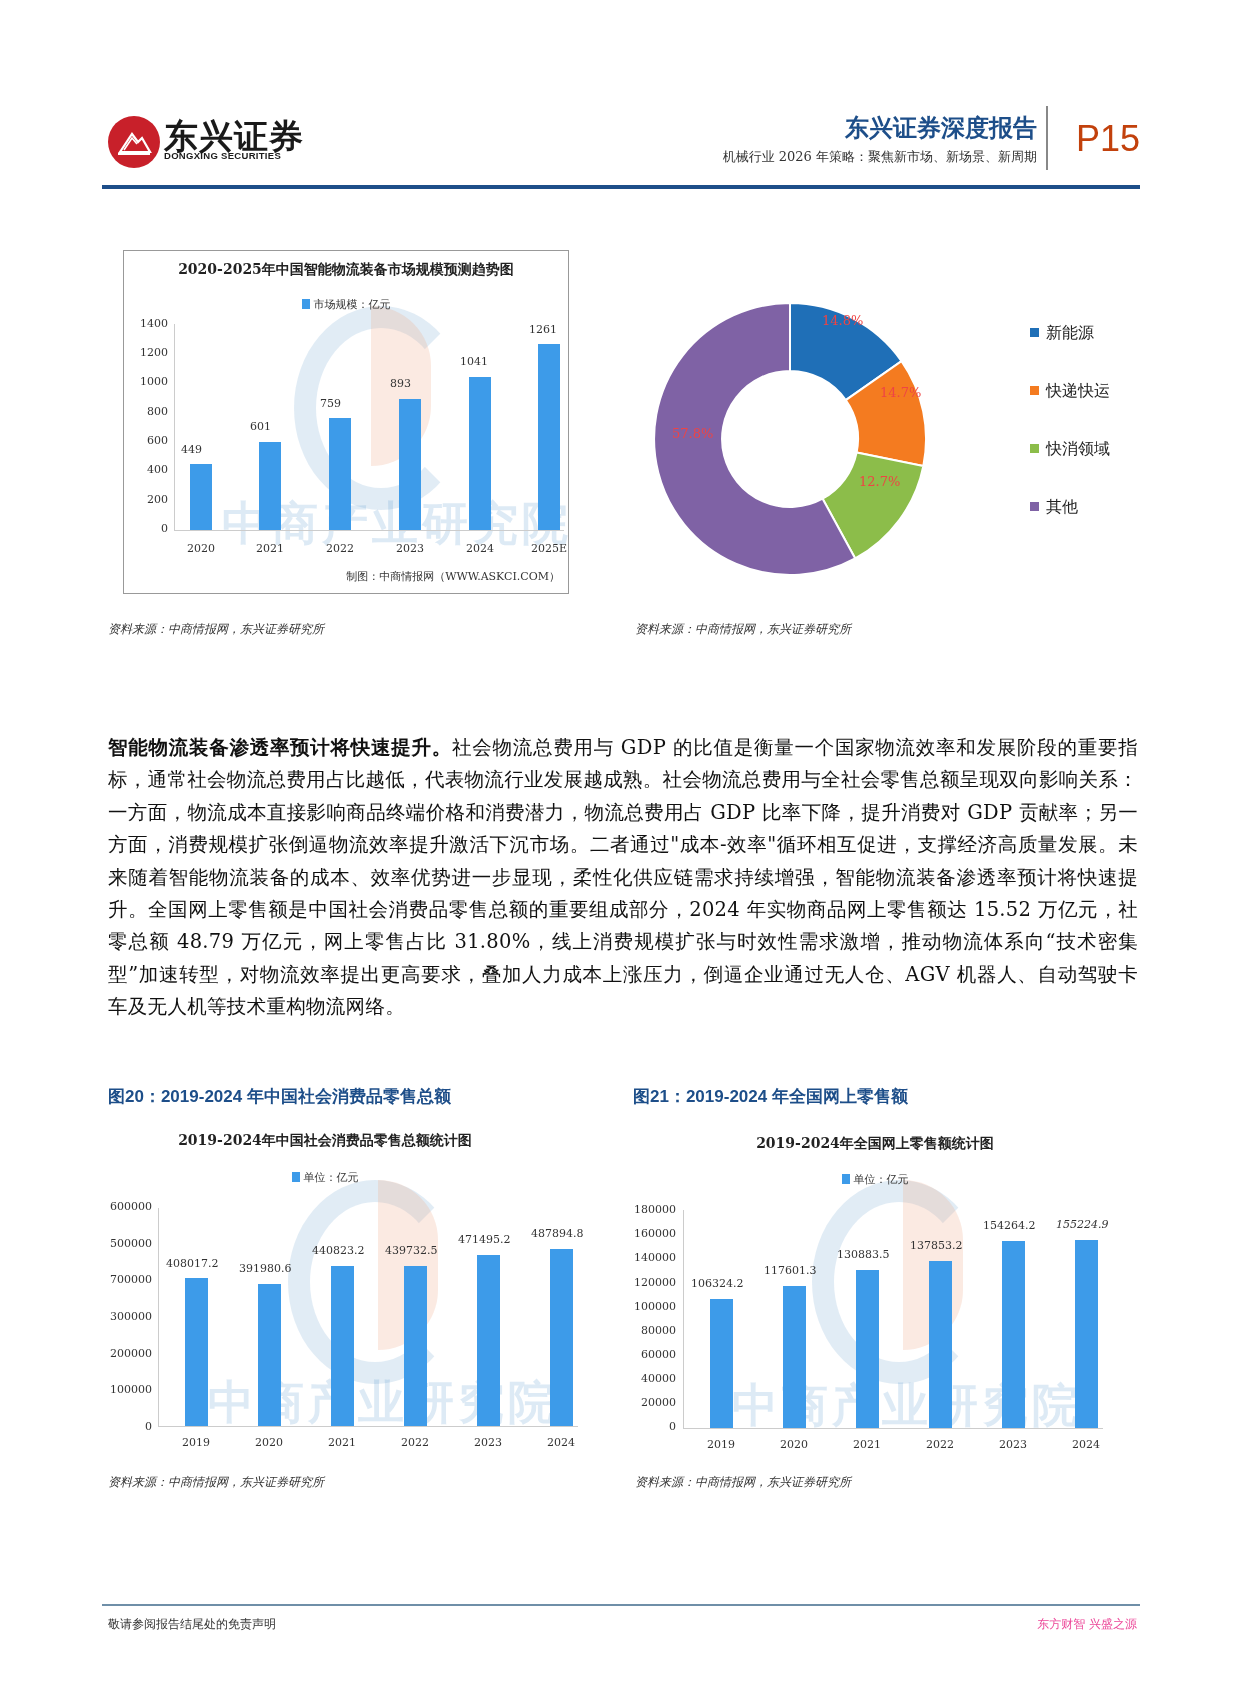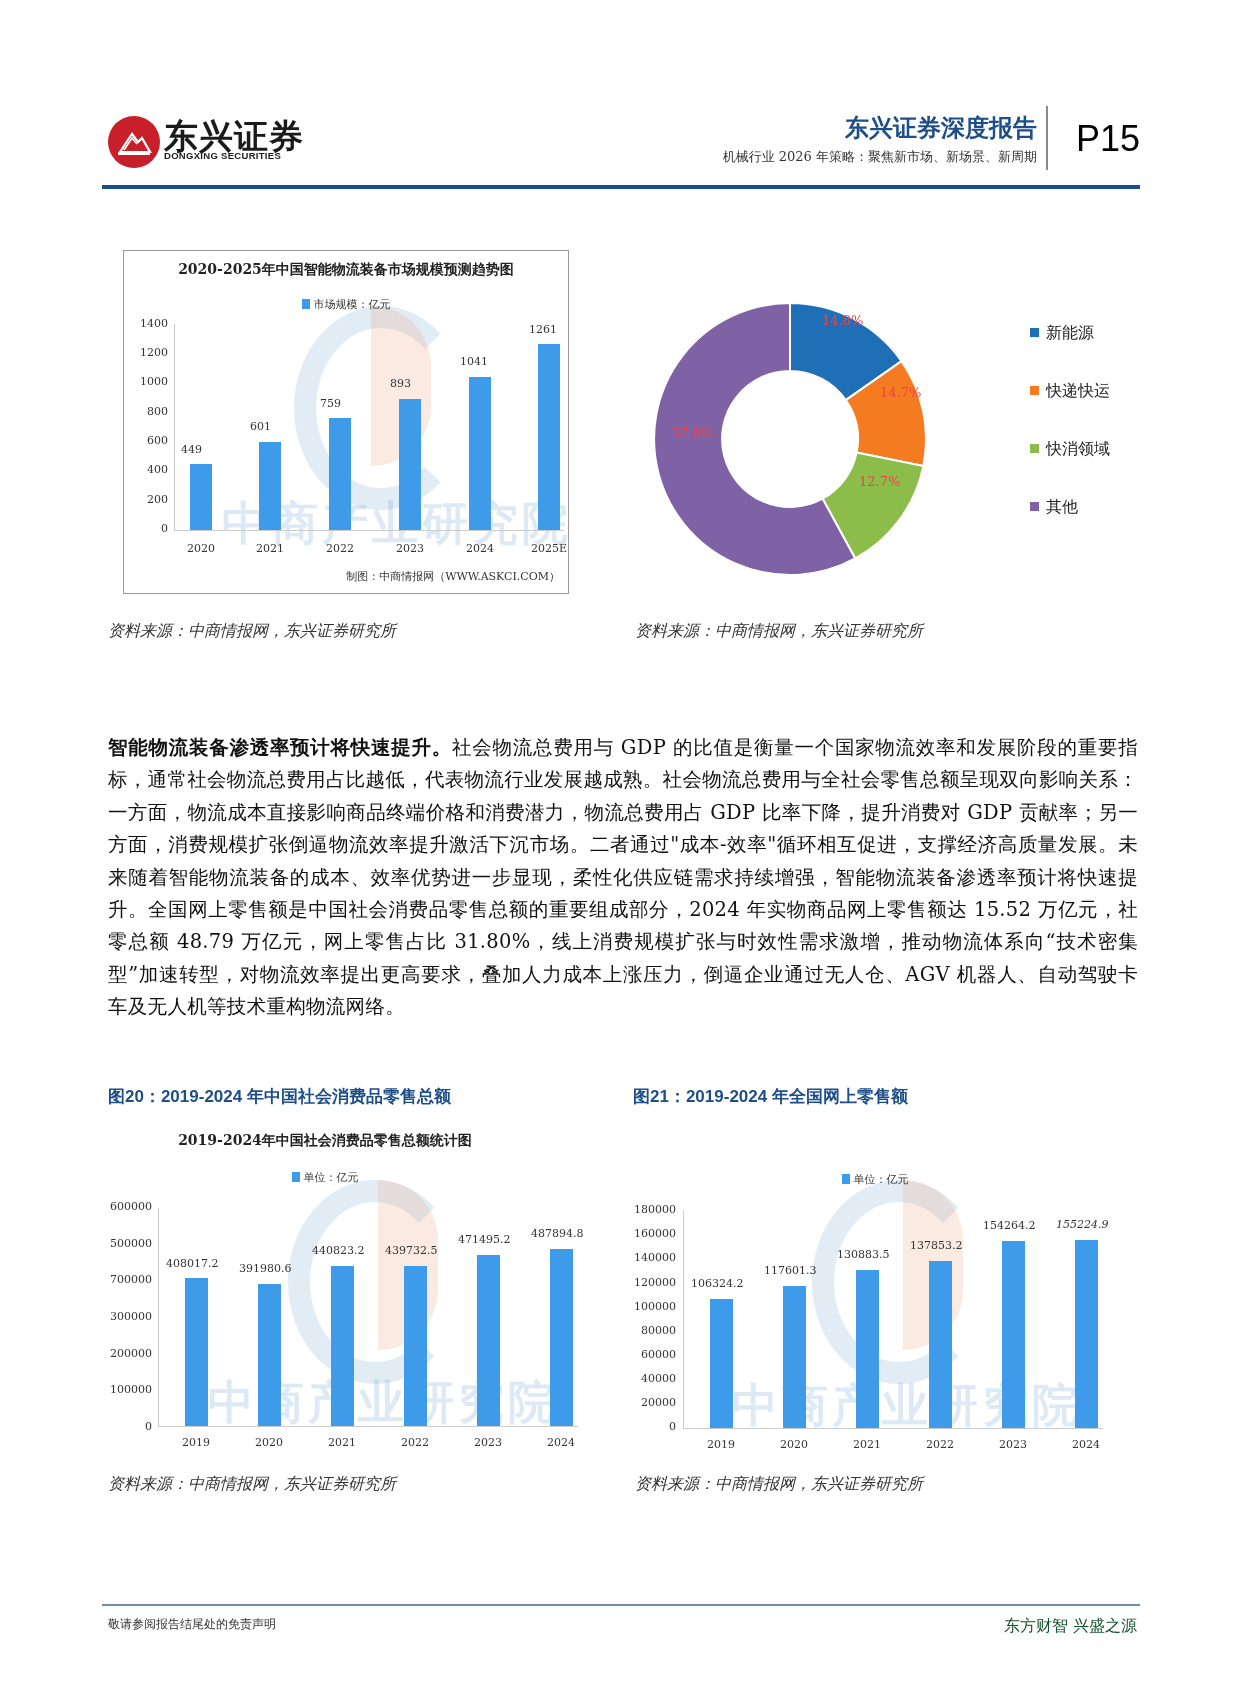--- a/index.html
+++ b/index.html
@@ -6,42 +6,42 @@
   body{width:1241px;height:1684px;position:relative;overflow:hidden;font-family:"DejaVu Sans","Liberation Sans",sans-serif;color:#111;}
   .abs{position:absolute;}
   
   .logo-circle{left:108px;top:116px;width:52px;height:52px;border-radius:50%;background:#c8202a;}
   .logo-inner{left:116px;top:124px;width:36px;height:36px;}
   .logo-cn{left:164px;top:114px;font-size:34px;font-weight:bold;color:#1a1a1a;letter-spacing:1px;font-family:"DejaVu Sans",sans-serif;}
   .logo-en{left:164px;top:150px;font-size:9.5px;font-weight:bold;color:#1a1a1a;letter-spacing:0.3px;font-family:"Liberation Sans",sans-serif;}
   .report-title{right:204px;top:112px;font-size:24px;font-weight:bold;color:#1d4e89;text-align:right;}
   .report-sub{right:204px;top:148px;font-size:13px;color:#333;text-align:right;font-family:"DejaVu Serif",serif;}
   .header-vline{left:1046px;top:106px;width:2px;height:64px;background:#888;}
-  .page-num{left:1076px;top:118px;font-size:36px;color:#000000;font-family:"Liberation Sans",sans-serif;}
+  .page-num{left:1076px;top:118px;font-size:36px;color:#c2410c;font-family:"Liberation Sans",sans-serif;}
   .header-rule{left:102px;top:185px;width:1038px;height:4px;background:#1d4e89;}
   
   .chart-box{border:1px solid #999;background:#fff;}
   .chart-title{position:absolute;left:0;right:0;text-align:center;font-weight:bold;font-size:14px;color:#222;font-family:"DejaVu Serif",serif;}
   .legend{position:absolute;left:0;right:0;text-align:center;font-size:11px;color:#333;}
   .legend-sw{display:inline-block;width:8px;height:10px;background:#3d9be9;vertical-align:-1px;margin-right:4px;}
   .ytick{position:absolute;font-size:11px;color:#333;text-align:right;font-family:"DejaVu Serif",serif;}
   .xtick{position:absolute;font-size:11px;color:#333;text-align:center;font-family:"DejaVu Serif",serif;}
   .bar{position:absolute;background:#3d9be9;}
   .vlabel{position:absolute;font-size:11px;color:#333;text-align:left;font-family:"DejaVu Serif",serif;white-space:nowrap;}
   .axis{position:absolute;background:#ccc;}
   .wm{position:absolute;font-size:46px;color:rgba(100,160,210,0.22);font-weight:bold;letter-spacing:4px;white-space:nowrap;}
   .wm-c{position:absolute;border-radius:50%;}
-  .source{font-size:16px;color:#333;font-style:italic;font-family:Liberation Serif, serif;}
+  .source{font-size:12px;color:#333;font-style:italic;font-family:Liberation Serif, serif;}
   .fig-title{font-size:17px;font-weight:bold;color:#1d4e89;font-family:"Liberation Sans",sans-serif;}
   
   .para{left:108px;top:732px;width:1030px;font-size:19.5px;line-height:32.4px;color:#111;text-align:justify;font-family:"DejaVu Serif",serif;letter-spacing:0.3px;}
   .para b{font-family:Liberation Serif, serif;}
   .footer-rule{left:102px;top:1604px;width:1038px;height:2px;background:#6f8fa8;}
   .footer-left{left:108px;top:1616px;font-size:12px;color:#333;font-family:"DejaVu Serif",serif;}
-  .footer-right{right:104px;top:1616px;font-size:16px;color:#14532d;font-family:"DejaVu Serif",serif;}
+  .footer-right{right:104px;top:1616px;font-size:12px;color:#ec4899;font-family:"DejaVu Serif",serif;}
   .pie-legend-item{position:absolute;font-size:16px;color:#222;}
   .pie-sw{display:inline-block;width:9px;height:9px;margin-right:7px;vertical-align:1px;}
   .pie-label{position:absolute;font-size:13px;color:#ef4444;font-family:"DejaVu Serif",serif;}
 </style>
 </head>
 <body>
 
 <div class="abs logo-circle"></div>
 <svg class="abs logo-inner" viewBox="0 0 36 36">
   <path d="M4 28 L16 10 L22 18 L26 14 L34 28 Z" fill="none" stroke="#fff" stroke-width="2.2"></path>
@@ -168,20 +168,21 @@
   <div class="xtick" style="left:441px;width:40px;top:316px;">2024</div>
 </div>
 <div class="abs source" style="left:108px;top:1474px;">资料来源：中商情报网，东兴证券研究所</div>
 
 <div class="abs fig-title" style="left:633px;top:1085px;">图21：2019-2024 年全国网上零售额</div>
 <div class="abs" style="left:620px;top:1120px;width:490px;height:330px;">
   <div class="wm-c" style="left:192px;top:60px;width:130px;height:160px;border:22px solid rgba(120,170,210,0.22);border-right-color:transparent;"></div>
   <div class="wm-c" style="left:283px;top:60px;width:60px;height:170px;background:rgba(240,170,140,0.25);border-radius:0 80px 80px 0;"></div>
   <div class="wm" style="left:112px;top:255px;">中商产业研究院</div>
 
+  <div class="chart-title" style="top:15px;left:20px;right:0;">2019-2024年全国网上零售额统计图</div>
   <div class="legend" style="top:52px;left:20px;right:0;">
     <span class="legend-sw"></span><span>单位：亿元</span>
   </div>
 
   <div class="ytick" style="left:0;width:56px;top:83px;">180000</div>
   <div class="ytick" style="left:0;width:56px;top:107px;">160000</div>
   <div class="ytick" style="left:0;width:56px;top:131px;">140000</div>
   <div class="ytick" style="left:0;width:56px;top:156px;">120000</div>
   <div class="ytick" style="left:0;width:56px;top:180px;">100000</div>
   <div class="ytick" style="left:0;width:56px;top:204px;">80000</div>

